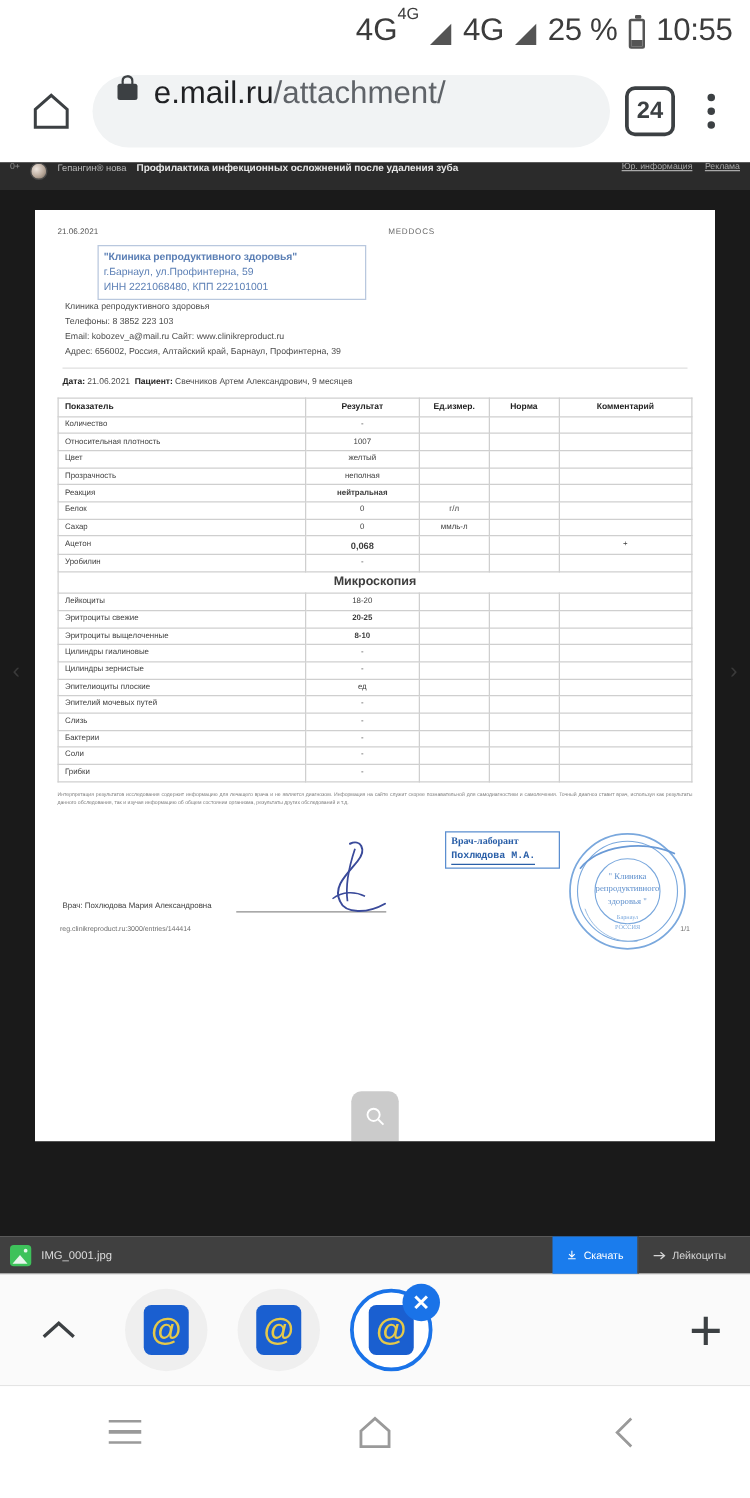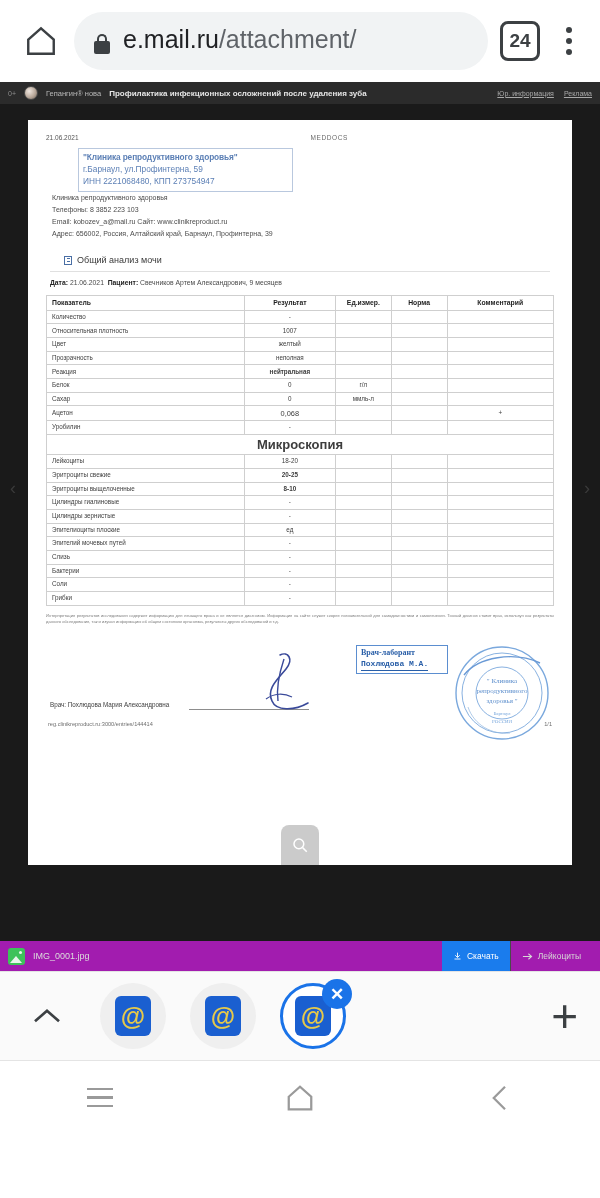--- a/index.html
+++ b/index.html
@@ -33,21 +33,21 @@
   .batt::before {
     content: ""; position: absolute; top: -5px; left: 3px;
     width: 5px; height: 3px; background: #555; border-radius: 1px;
   }
 
   
   .omnibar { height: 82px; display: flex; align-items: center; padding: 0 14px; gap: 6px; background:#fff; }
   .home-btn { width: 54px; height: 54px; display: flex; align-items: center; justify-content: center; }
   .urlpill {
     flex: 1; height: 58px; background: #f1f3f4; border-radius: 29px;
-    display: flex; align-items: flex-end; padding: 16px 20px; gap: 13px; overflow: hidden;
+    display: flex; align-items: flex-start; padding: 0 20px; gap: 13px; overflow: hidden;
   }
   .lock { width: 16px; height: 20px; position: relative; flex: none; }
   .lock .body { position: absolute; bottom: 0; width: 16px; height: 13px; background: #3c4043; border-radius: 2px; }
   .lock .shackle {
     position: absolute; top: 0; left: 3px; width: 10px; height: 10px;
     border: 2.6px solid #3c4043; border-bottom: none;
     border-radius: 5px 5px 0 0;
   }
   .url { font-size: 25px; color: #5f6368; white-space: nowrap; }
   .url b { color: #202124; font-weight: 400; }
@@ -55,21 +55,21 @@
     width: 40px; height: 40px; border: 3px solid #3c4043; border-radius: 8px;
     display: flex; align-items: center; justify-content: center;
     font-size: 19px; font-weight: bold; color: #3c4043; margin: 0 6px; flex: none;
   }
   .kebab { width: 34px; height: 44px; display: flex; flex-direction: column; align-items: center; justify-content: center; gap: 5px; flex: none; }
   .kebab i { width: 6px; height: 6px; border-radius: 50%; background: #3c4043; display: block; }
 
   
   .mailpage { background: #1a1a1a; height: 859px; position: relative; }
   .adbar {
-    height: 22px; background: #2b2b2b; display: flex; align-items: center;
+    height: 22px; background: #2b2b2b; display: flex; align-items: flex-start;
     padding: 0 8px; gap: 8px; font-size: 8px; color: #c8c8c8;
   }
   .ad-ob { font-size: 7px; color: #8d8d8d; }
   .ad-avatar {
     width: 14px; height: 14px; border-radius: 50%; flex: none;
     background: radial-gradient(circle at 35% 35%, #efe6df 0%, #b9a99b 55%, #6e6257 100%);
     border: 1px solid #4a4a4a;
   }
   .ad-brand { color: #b9b9b9; font-size: 7.5px; }
   .ad-title { color: #e6e6e6; font-size: 8px; font-weight: bold; }
@@ -135,25 +135,25 @@
   table.res th, table.res td {
     border: 1px solid #cfcfcf; padding: 3.2px 5px; color: #3d3d3d; line-height: 1;
   }
   table.res th { font-weight: bold; font-size: 6.8px; color: #1f1f1f; }
   .c1 { width: 39%; text-align: left; }
   .c2 { width: 18%; text-align: center; }
   .c3 { width: 11%; text-align: center; }
   .c4 { width: 11%; text-align: center; }
   .c5 { width: 21%; text-align: center; }
   td.val { text-align: center; }
-  td.bold { font-weight: normal; font-size: 7.4px; }
+  td.bold { font-weight: bold; font-size: 7.4px; }
   td.semi { font-weight: bold; }
   td.unit { text-align: center; color: #555; }
   .section-row td {
-    text-align: center; font-weight: bold; font-size: 13px; color: #1f1f1f;
+    text-align: center; font-weight: bold; font-size: 10px; color: #1f1f1f;
     border-left: none; border-right: none; padding: 3.5px 0;
   }
 
   .disclaimer {
     margin-top: 7px; font-size: 4.1px; line-height: 1.55; color: #7d7d7d;
     text-align: justify;
   }
 
   .signarea { position: relative; height: 108px; margin-top: 4px; }
   .doctor-line { position: absolute; left: 4px; top: 72px; font-size: 6.3px; color: #3d3d3d; }
@@ -174,21 +174,21 @@
   .doc-footer .pg { margin-left: auto; }
 
   .zoombtn {
     position: absolute; left: 50%; transform: translateX(-50%); bottom: 0;
     width: 38px; height: 40px; background: rgba(140,140,140,.45);
     border-radius: 8px 8px 0 0; display: flex; align-items: center; justify-content: center;
   }
 
   
   .atoolbar {
-    height: 30px; background: #a21caf; display: flex; align-items: center;
+    height: 30px; background: #404040; display: flex; align-items: center;
     padding: 0 8px; gap: 8px;
   }
   .fileicon {
     width: 17px; height: 17px; border-radius: 3px; background: #3ec25b; flex: none;
     position: relative; overflow: hidden;
   }
   .fileicon::after {
     content: ""; position: absolute; left: 2px; bottom: 2px;
     border-left: 6px solid transparent; border-right: 6px solid transparent;
     border-bottom: 7px solid #e8f6ec;
@@ -232,20 +232,29 @@
   .navbar { height: 73px; background: #fff; display: flex; align-items: center; }
   .navbtn { flex: 1; display: flex; align-items: center; justify-content: center; }
   .nav-lines { display: flex; flex-direction: column; gap: 6px; }
   .nav-lines i { display: block; width: 26px; height: 2.4px; background: #9a9a9a; }
 </style>
 </head>
 <body>
 
 <div class="phone">
 
+  <div class="statusbar">
+    <span class="sb-4g"><span>4G</span><sup>4G</sup></span>
+    <span class="sig"></span>
+    <span class="sb-text">4G</span>
+    <span class="sig"></span>
+    <span class="sb-text">25 %</span>
+    <span class="batt"></span>
+    <span class="sb-text">10:55</span>
+  </div>
 
   <div class="omnibar">
     <div class="home-btn">
       <svg width="34" height="34" viewBox="0 0 24 24" fill="none" stroke="#3c4043" stroke-width="1.7">
         <path d="M3 11 L12 3 L21 11 L21 21 L3 21 Z"></path>
       </svg>
     </div>
     <div class="urlpill">
       <span class="lock">
           <span class="shackle"></span>
@@ -283,36 +292,32 @@
         <div class="doc">
 
           <div class="doc-top">
             <span class="doc-date">21.06.2021</span>
             <span class="doc-meddocs">MEDDOCS</span>
           </div>
 
           <div class="clinicbox">
             <div class="l1">"Клиника репродуктивного здоровья"</div>
             <div>г.Барнаул, ул.Профинтерна, 59</div>
-            <div>ИНН 2221068480, КПП 273754947</div>
+            <div>ИНН 2221068480, КПП 222101001</div>
           </div>
 
           <div class="header-row">
             <div class="contact">
               <div>Клиника репродуктивного здоровья</div>
               <div>Телефоны: 8 3852 223 103</div>
               <div>Email: kobozev_a@mail.ru Сайт: www.clinikreproduct.ru</div>
               <div>Адрес: 656002, Россия, Алтайский край, Барнаул, Профинтерна, 39</div>
             </div>
           </div>
 
-          <div class="analysis-title">
-            <span class="an-ico"></span>
-            <span>Общий анализ мочи</span>
-          </div>
 
           <div class="divider"></div>
 
           <div class="patient">
             <b>Дата:</b>
             <span>21.06.2021</span>
             &nbsp;<b>Пациент:</b>
             <span>Свечников Артем Александрович, 9 месяцев</span>
           </div>
 

